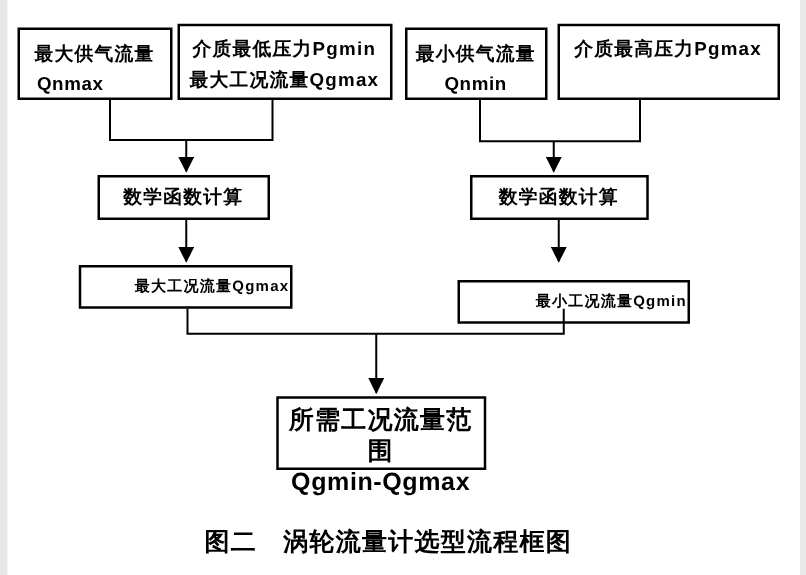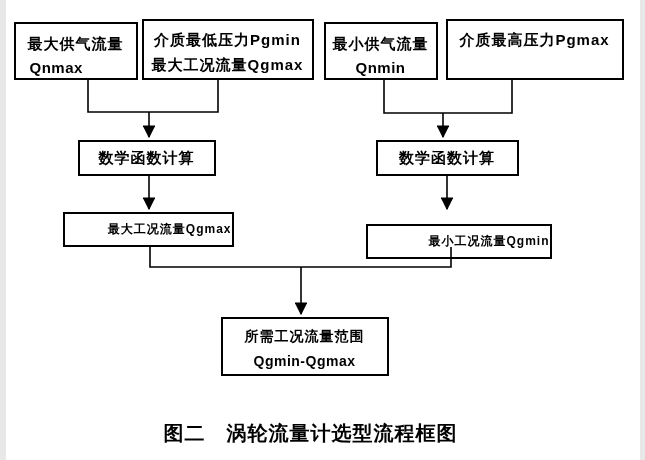--- a/index.html
+++ b/index.html
@@ -31,21 +31,21 @@
   
   .n-top{padding-top:8px;}
   .n-top .nl{line-height:24px;}
   .n-media{padding-top:6px;}
   .n-media .nl{line-height:25px;}
   
   .n-calc .nl{line-height:32px;}
   .n-q .nl{line-height:31px;font-size:12px;text-align:right;}
   
   .n-result{padding-top:5px;}
-  .n-result .nl{line-height:25px;font-size:14px;}
+  .n-result .nl{line-height:25px;font-size:20px;}
   .align-offset{text-align:left;padding-left:14px;letter-spacing:0.5px;}
   .latin{letter-spacing:0.5px;}
   svg.wires{
     position:absolute;left:0;top:0;
     pointer-events:none;
   }
   .caption{
     position:absolute;
     left:0;top:420px;width:610px;
     text-align:center;

